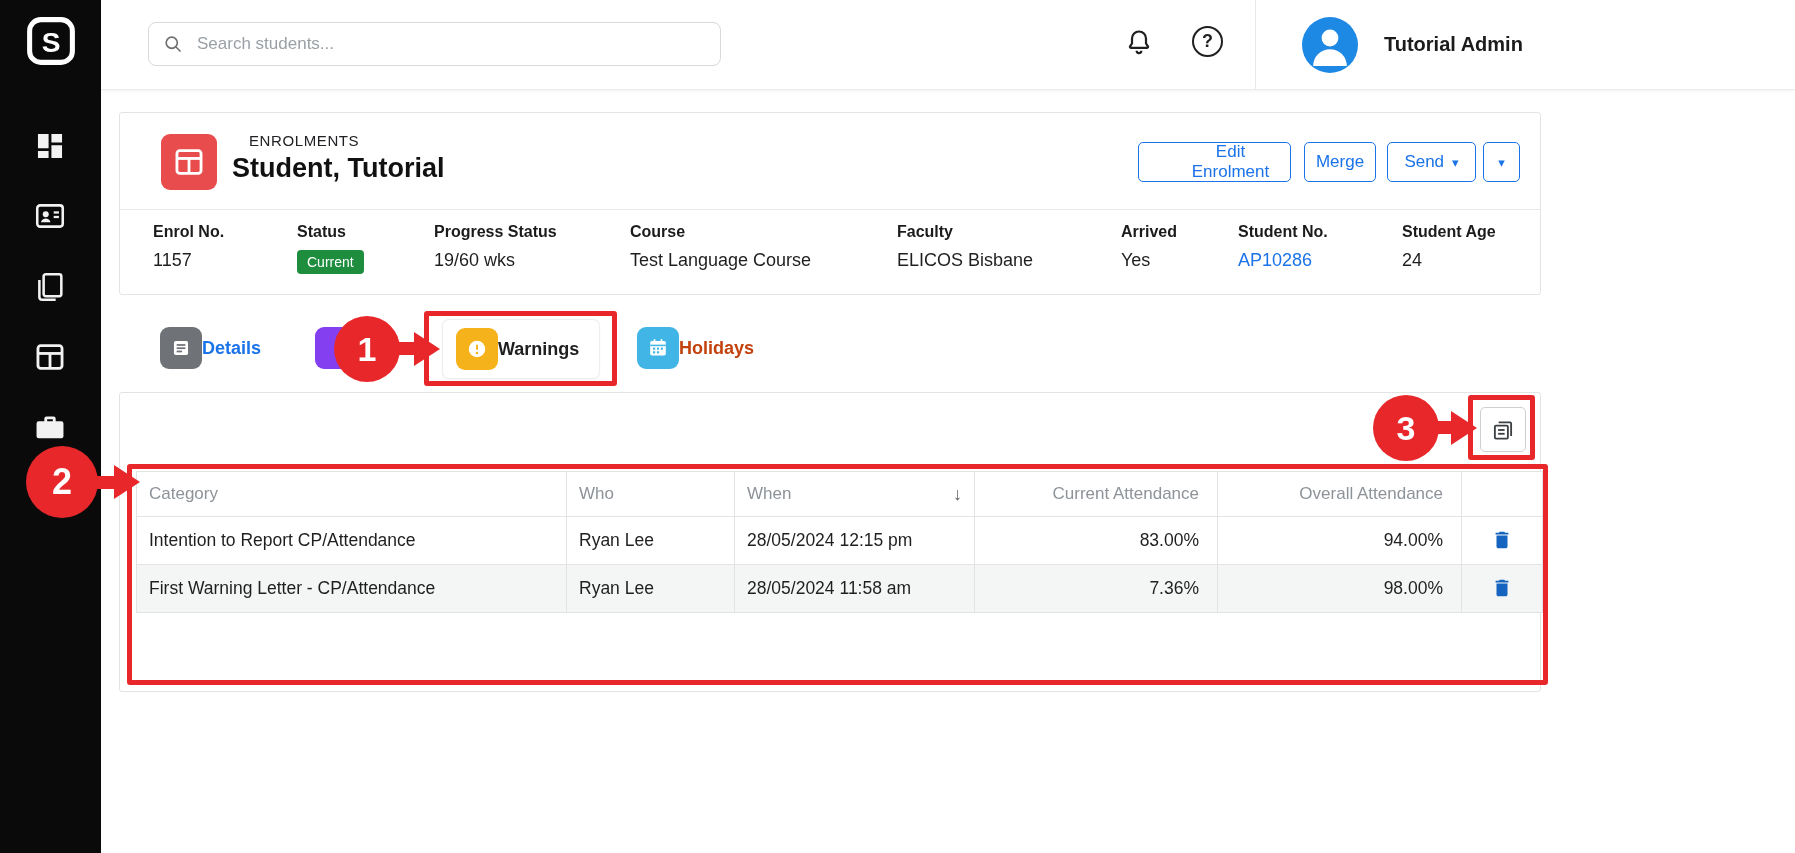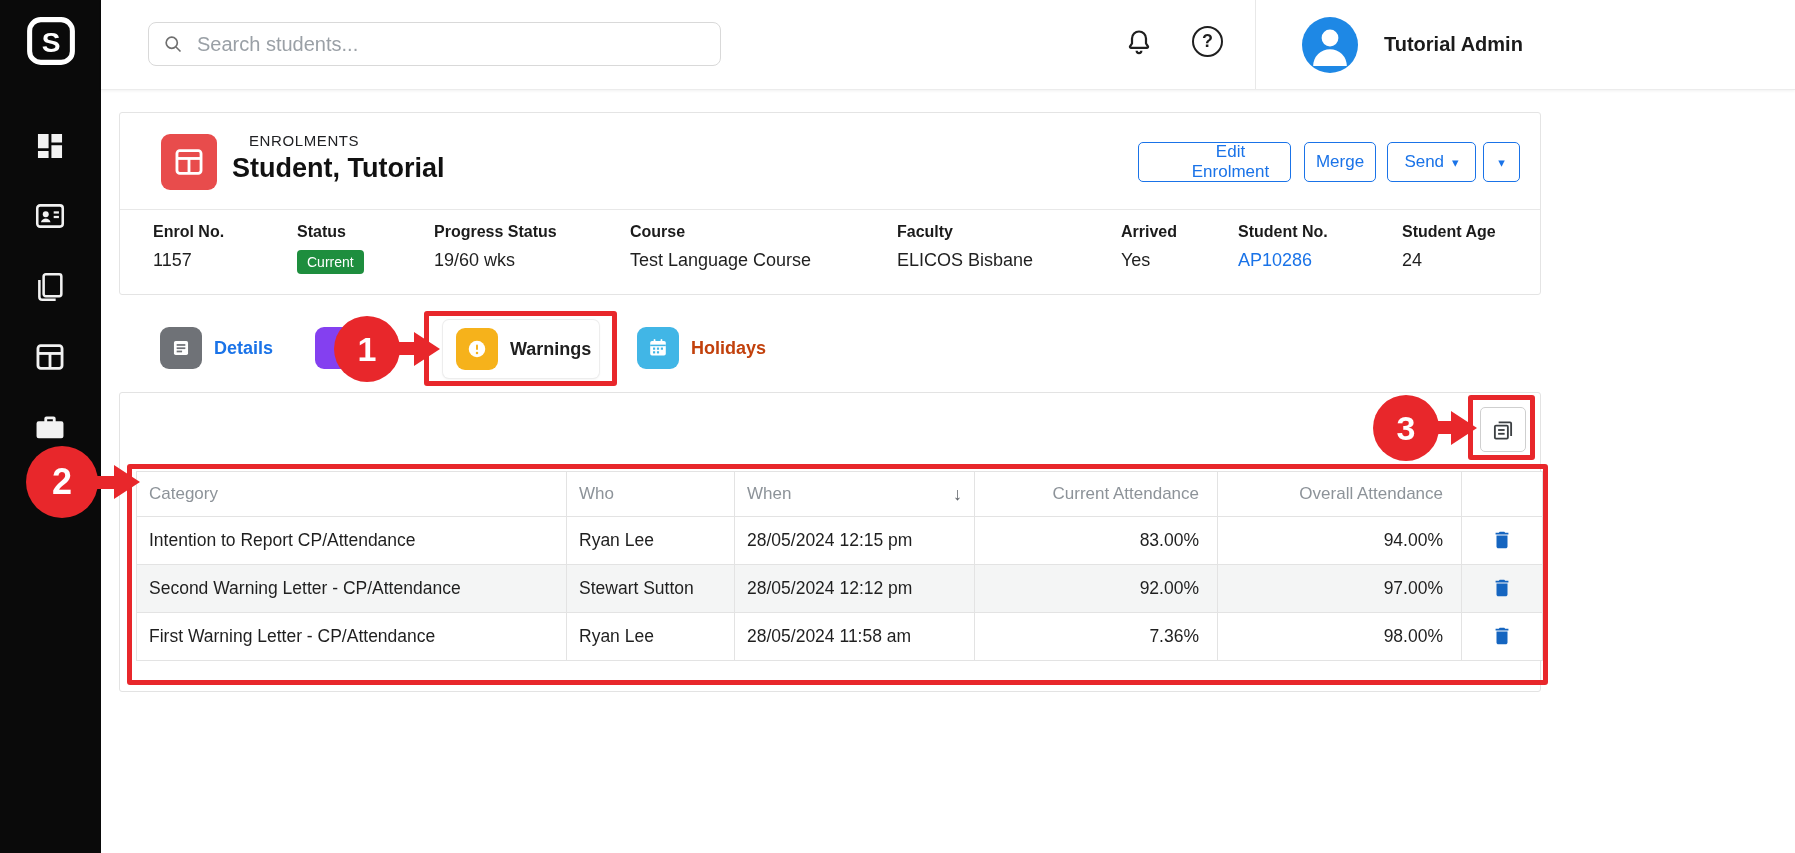--- a/index.html
+++ b/index.html
@@ -11,21 +11,21 @@
   .logo{position:absolute;left:24px;top:14px;width:54px;height:54px;cursor:pointer;}
   .nav-btn{position:absolute;left:33px;width:34px;height:34px;color:#f2f2f2;cursor:pointer;}
   .nav-btn svg{width:100%;height:100%;}
 
   
   .topbar{position:absolute;left:101px;top:0;width:1694px;height:89px;background:#fff;
           border-bottom:1px solid #ececec;box-shadow:0 1px 3px rgba(0,0,0,.06);}
   .search{position:absolute;left:148px;top:22px;width:573px;height:44px;border:1px solid #d9d9d9;
           border-radius:8px;background:#fff;display:flex;align-items:center;padding:0 14px;box-sizing:border-box;}
   .search svg{width:20px;height:20px;color:#6f6f6f;margin-right:12px;flex:none;}
-  .search input{flex:1;border:none;outline:none;background:transparent;font-size:20px;color:#333;
+  .search input{flex:1;border:none;outline:none;background:transparent;font-size:17px;color:#333;
           font-family:"Liberation Sans",sans-serif;}
   .search input::placeholder{color:#9aa0a6;}
   .bell{position:absolute;left:1125px;top:26px;width:28px;height:32px;color:#1f1f1f;cursor:pointer;}
   .bell svg{width:100%;height:100%;}
   .help{position:absolute;left:1192px;top:26px;width:31px;height:31px;border:2.4px solid #1f1f1f;
         border-radius:50%;box-sizing:border-box;display:flex;align-items:center;justify-content:center;
         font-weight:bold;font-size:18px;color:#1f1f1f;cursor:pointer;}
   .tb-divider{position:absolute;left:1255px;top:0;width:1px;height:89px;background:#e8e8e8;}
   .user-area{position:absolute;left:1302px;top:0;height:89px;display:flex;align-items:center;gap:26px;cursor:pointer;}
   .avatar{width:56px;height:56px;border-radius:50%;background:#1e88e5;overflow:hidden;flex:none;}
@@ -51,21 +51,21 @@
   .btn-more{left:1363px;width:37px;}
 
   .info-field{position:absolute;top:110px;display:flex;flex-direction:column;gap:9px;}
   .info-label{font-size:16px;font-weight:bold;color:#1b1b1b;}
   .info-value{font-size:18px;color:#1f1f1f;}
   .status-badge{display:inline-block;background:#1e8e3e;color:#fff;font-size:14px;padding:4px 10px;
                 border-radius:4px;width:max-content;}
   .link{color:#1a73e8;cursor:pointer;}
 
   
-  .tab{position:absolute;display:flex;align-items:center;gap:12px;cursor:pointer;text-align:right;}
+  .tab{position:absolute;display:flex;align-items:center;cursor:pointer;text-align:right;}
   .tab-icon{width:42px;height:42px;border-radius:9px;display:flex;align-items:center;justify-content:center;flex:none;}
   .tab-icon svg{width:26px;height:26px;}
   .tab-label{font-size:18px;font-weight:bold;}
   .tab-details{left:160px;top:327px;}
   .tab-details .tab-icon{background:#6f7277;}
   .tab-details .tab-label{color:#1a73e8;}
   .tab-hidden{left:315px;top:327px;}
   .tab-hidden .tab-icon{background:#8440f0;}
   .tab-warnings{left:443px;top:320px;width:156px;height:58px;background:#fff;border-radius:6px;
                 box-shadow:0 0 0 1px #ededed,0 1px 3px rgba(0,0,0,.08);padding-left:13px;box-sizing:border-box;}
@@ -343,34 +343,20 @@
             <th></th>
           </tr>
         </thead>
         <tbody>
           <tr>
             <td>Intention to Report CP/Attendance</td>
             <td>Ryan Lee</td>
             <td>28/05/2024 12:15 pm</td>
             <td class="num">83.00%</td>
             <td class="num">94.00%</td>
-            <td class="actions">
-              <button class="trash-btn">
-                <svg viewBox="0 0 24 24">
-                  <path d="M6 19c0 1.1.9 2 2 2h8c1.1 0 2-.9 2-2V7H6v12zM19 4h-3.5l-1-1h-5l-1 1H5v2h14V4z"></path>
-                </svg>
-              </button>
-            </td>
-          </tr>
-          <tr>
-            <td>Second Warning Letter - CP/Attendance</td>
-            <td>Stewart Sutton</td>
-            <td>28/05/2024 12:12 pm</td>
-            <td class="num">92.00%</td>
-            <td class="num">97.00%</td>
             <td class="actions">
               <button class="trash-btn">
                 <svg viewBox="0 0 24 24">
                   <path d="M6 19c0 1.1.9 2 2 2h8c1.1 0 2-.9 2-2V7H6v12zM19 4h-3.5l-1-1h-5l-1 1H5v2h14V4z"></path>
                 </svg>
               </button>
             </td>
           </tr>
           <tr>
             <td>First Warning Letter - CP/Attendance</td>

